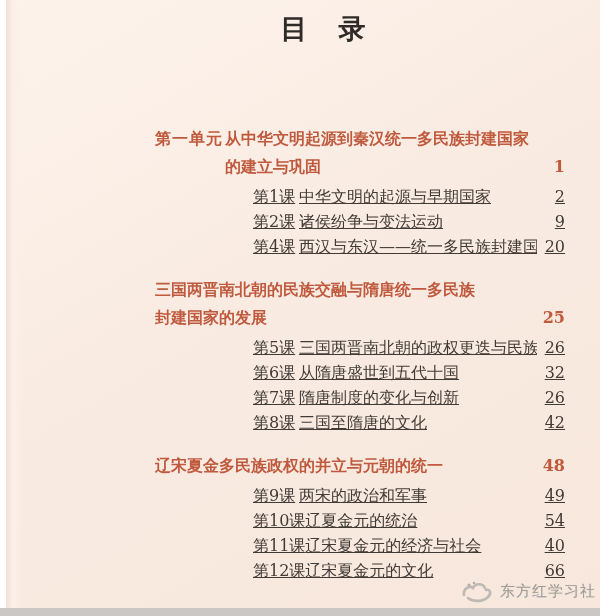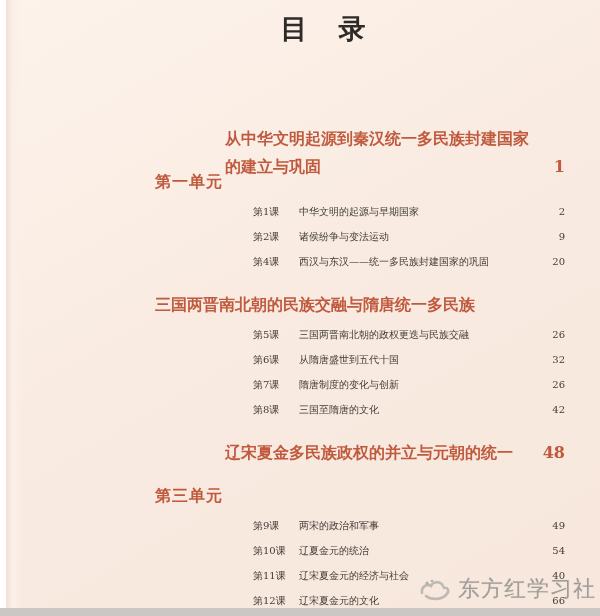--- a/index.html
+++ b/index.html
@@ -36,43 +36,44 @@
   .toc {
     position: absolute; left: 155px; width: 410px; top: 125px;
   }
   .unit-head {
     display: flex;
     font-size: 16px; line-height: 28px;
     font-weight: 600;
     color: #c05a3e;
     white-space: nowrap;
   }
-  .unit-label { width: 70px; flex-shrink: 0; letter-spacing: 1px; margin-top: 43px; }
+  .unit-label { width: 70px; flex-shrink: 0; letter-spacing: 1px; }
   .unit-body { flex: 1; min-width: 0; }
   .unit-line { display: flex; }
   .unit-page { margin-left: auto; padding-left: 8px; letter-spacing: 0; }
   .unit-lessons { margin: 3px 0 17px 98px; }
   .lesson {
     display: flex;
-    font-size: 10px; line-height: 25px;
+    font-size: 16px; line-height: 25px;
     color: #423b35;
     white-space: nowrap;
+    text-decoration: underline;
   }
   .lesson-label { min-width: 46px; flex-shrink: 0; }
   .lesson-title { flex: 1; min-width: 0; overflow: hidden; }
   .lesson-page { margin-left: 8px; text-align: right; }
   .watermark {
     position: absolute; right: 4px; bottom: 12px;
     display: flex; align-items: center;
     z-index: 5;
     opacity: 0.85;
   }
   .watermark-logo { width: 36px; height: 26px; margin-right: 5px; }
   .watermark-text {
-    font-size: 22px;
+    font-size: 15px;
     color: #92908d;
     letter-spacing: 1px;
     text-shadow: 0 0 1px rgba(146,144,141,0.4);
     text-align: right;
   }
 </style>
 </head>
 <body>
 
 <div class="page">
@@ -116,20 +117,24 @@
   </div>
 </div>
   </div>
 
   <div class="unit">
     <div class="unit-head">
       <span class="unit-body">
             <span class="unit-line">
               <span>三国两晋南北朝的民族交融与隋唐统一多民族</span>
             </span>
+            <span class="unit-line">
+              <span>封建国家的发展</span>
+              <span class="unit-page">25</span>
+            </span>
           </span>
     </div>
     <div class="unit-lessons">
   <div class="lesson">
     <span class="lesson-label">第5课</span>
     <span class="lesson-title">三国两晋南北朝的政权更迭与民族交融</span>
     <span class="lesson-page">26</span>
   </div>
 
   <div class="lesson">
@@ -147,21 +152,20 @@
   <div class="lesson">
     <span class="lesson-label">第8课</span>
     <span class="lesson-title">三国至隋唐的文化</span>
     <span class="lesson-page">42</span>
   </div>
 </div>
   </div>
 
   <div class="unit">
     <div class="unit-head">
-      <span class="unit-label">第三单元</span>
       <span class="unit-body">
             <span class="unit-line">
               <span>辽宋夏金多民族政权的并立与元朝的统一</span>
               <span class="unit-page">48</span>
             </span>
           </span>
     </div>
     <div class="unit-lessons">
   <div class="lesson">
     <span class="lesson-label">第9课</span>

